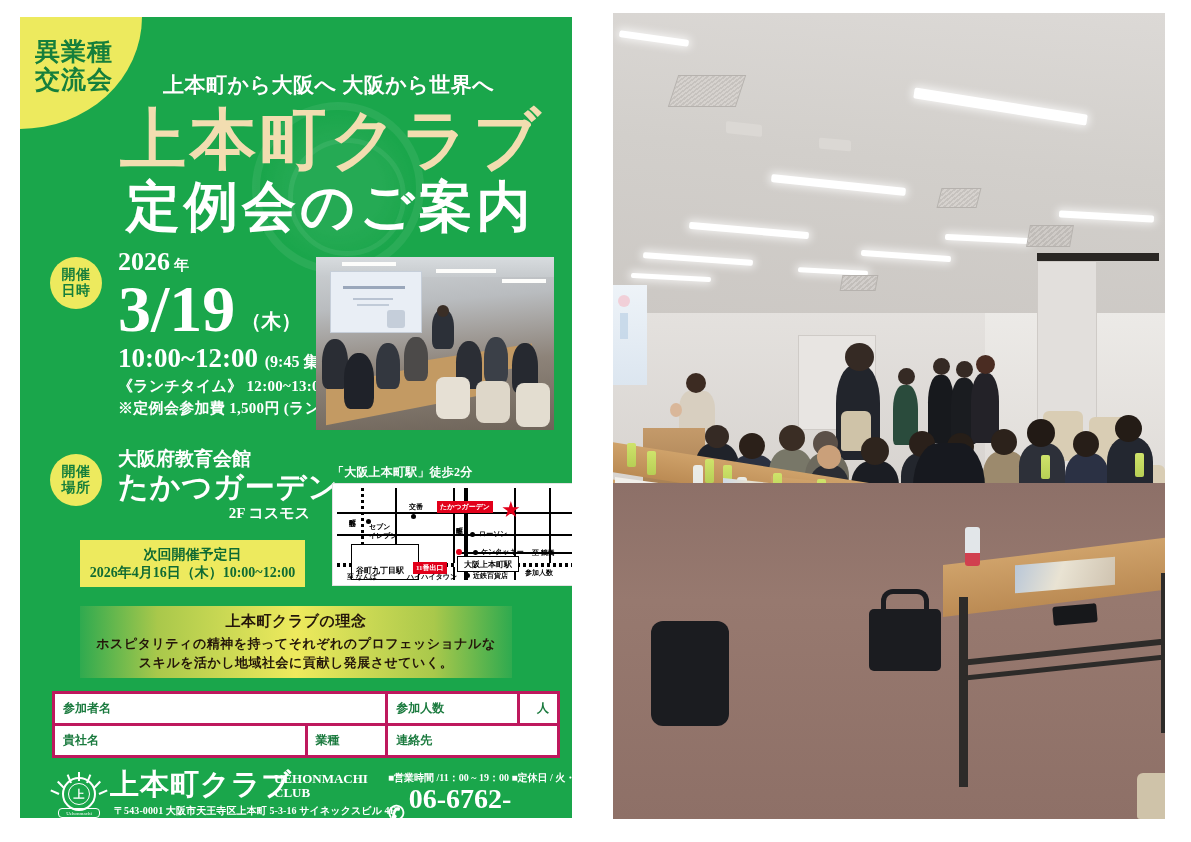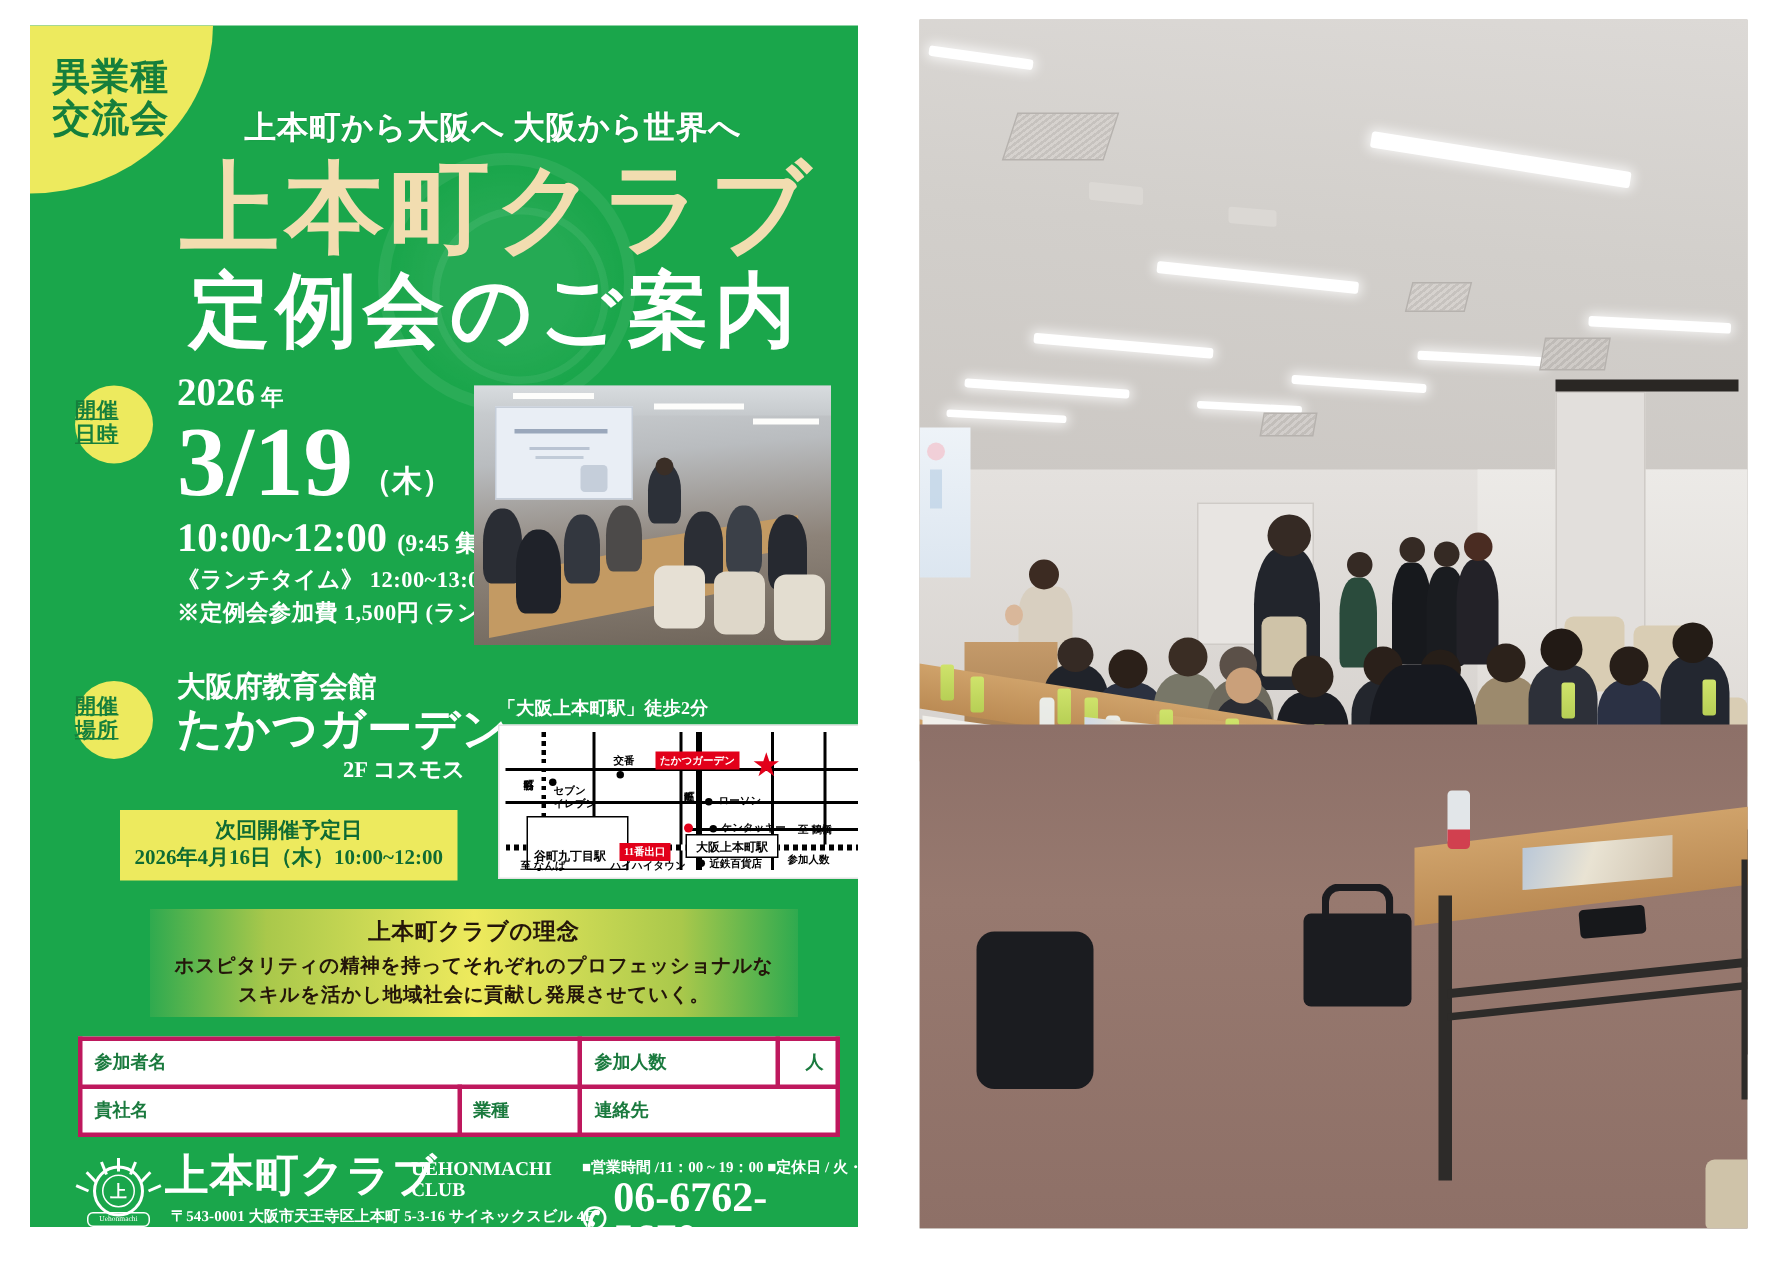--- a/index.html
+++ b/index.html
@@ -70,23 +70,22 @@
     white-space: nowrap;
   }
 
   
   .pill {
     position: absolute;
     width: 52px; height: 52px; border-radius: 50%;
     background: #edea5e; color: #157f3c;
     font-size: 14px; font-weight: bold; line-height: 1.15;
     display: flex; flex-direction: column;
-    align-items: flex-start; justify-content: center;
+    align-items: center; justify-content: center;
     letter-spacing: 0.5px;
-    text-decoration: underline;
   }
   #pill-date { left: 30px; top: 240px; }
   #pill-place { left: 30px; top: 437px; }
 
   
   #date-block { position:absolute; left: 98px; top: 232px; color:#fff; }
   .year-row { font-size: 26px; font-weight: bold; line-height:1; }
   .year-row .suffix { font-size: 15px; margin-left: 4px; }
   .bigdate { font-size: 66px; font-weight: bold; line-height: 0.98; margin-top: 2px; display:flex; align-items:flex-end;}
   .bigdate .dow { font-size: 20px; font-weight: bold; margin-left: 6px; margin-bottom: 10px; }
@@ -152,21 +151,20 @@
     padding:1px 3px; white-space:nowrap;
   }
   #map .star { position:absolute; color:#e2001a; font-size:22px; line-height:1; }
 
   
   #philosophy {
     position:absolute; left:60px; top:589px; width:432px; height:72px;
     background: linear-gradient(90deg,#2faa4f 0%, #a9c84b 18%, #eeea5d 50%, #a9c84b 82%, #2faa4f 100%);
     display:flex; flex-direction:column; align-items:center; justify-content:center;
     color:#24160a;
-    margin-left:20px;
   }
   #philosophy .ph-title { font-size:15px; font-weight:bold; margin-bottom:4px; letter-spacing:0.5px;}
   #philosophy .ph-line { font-size:13px; font-weight:bold; line-height:1.45; letter-spacing:0.5px;}
 
   
   #formtable { position:absolute; left:32px; top:674px; width:508px; height:67px; }
   #formtable table { border-collapse: collapse; width:100%; height:100%; background:#fff;}
   #formtable td { border:3px solid #be185d; font-size:12px; color:#1a7a3e; font-weight:bold; padding:3px 8px; vertical-align:middle;}
   #formtable td.right { text-align:right; }
 

